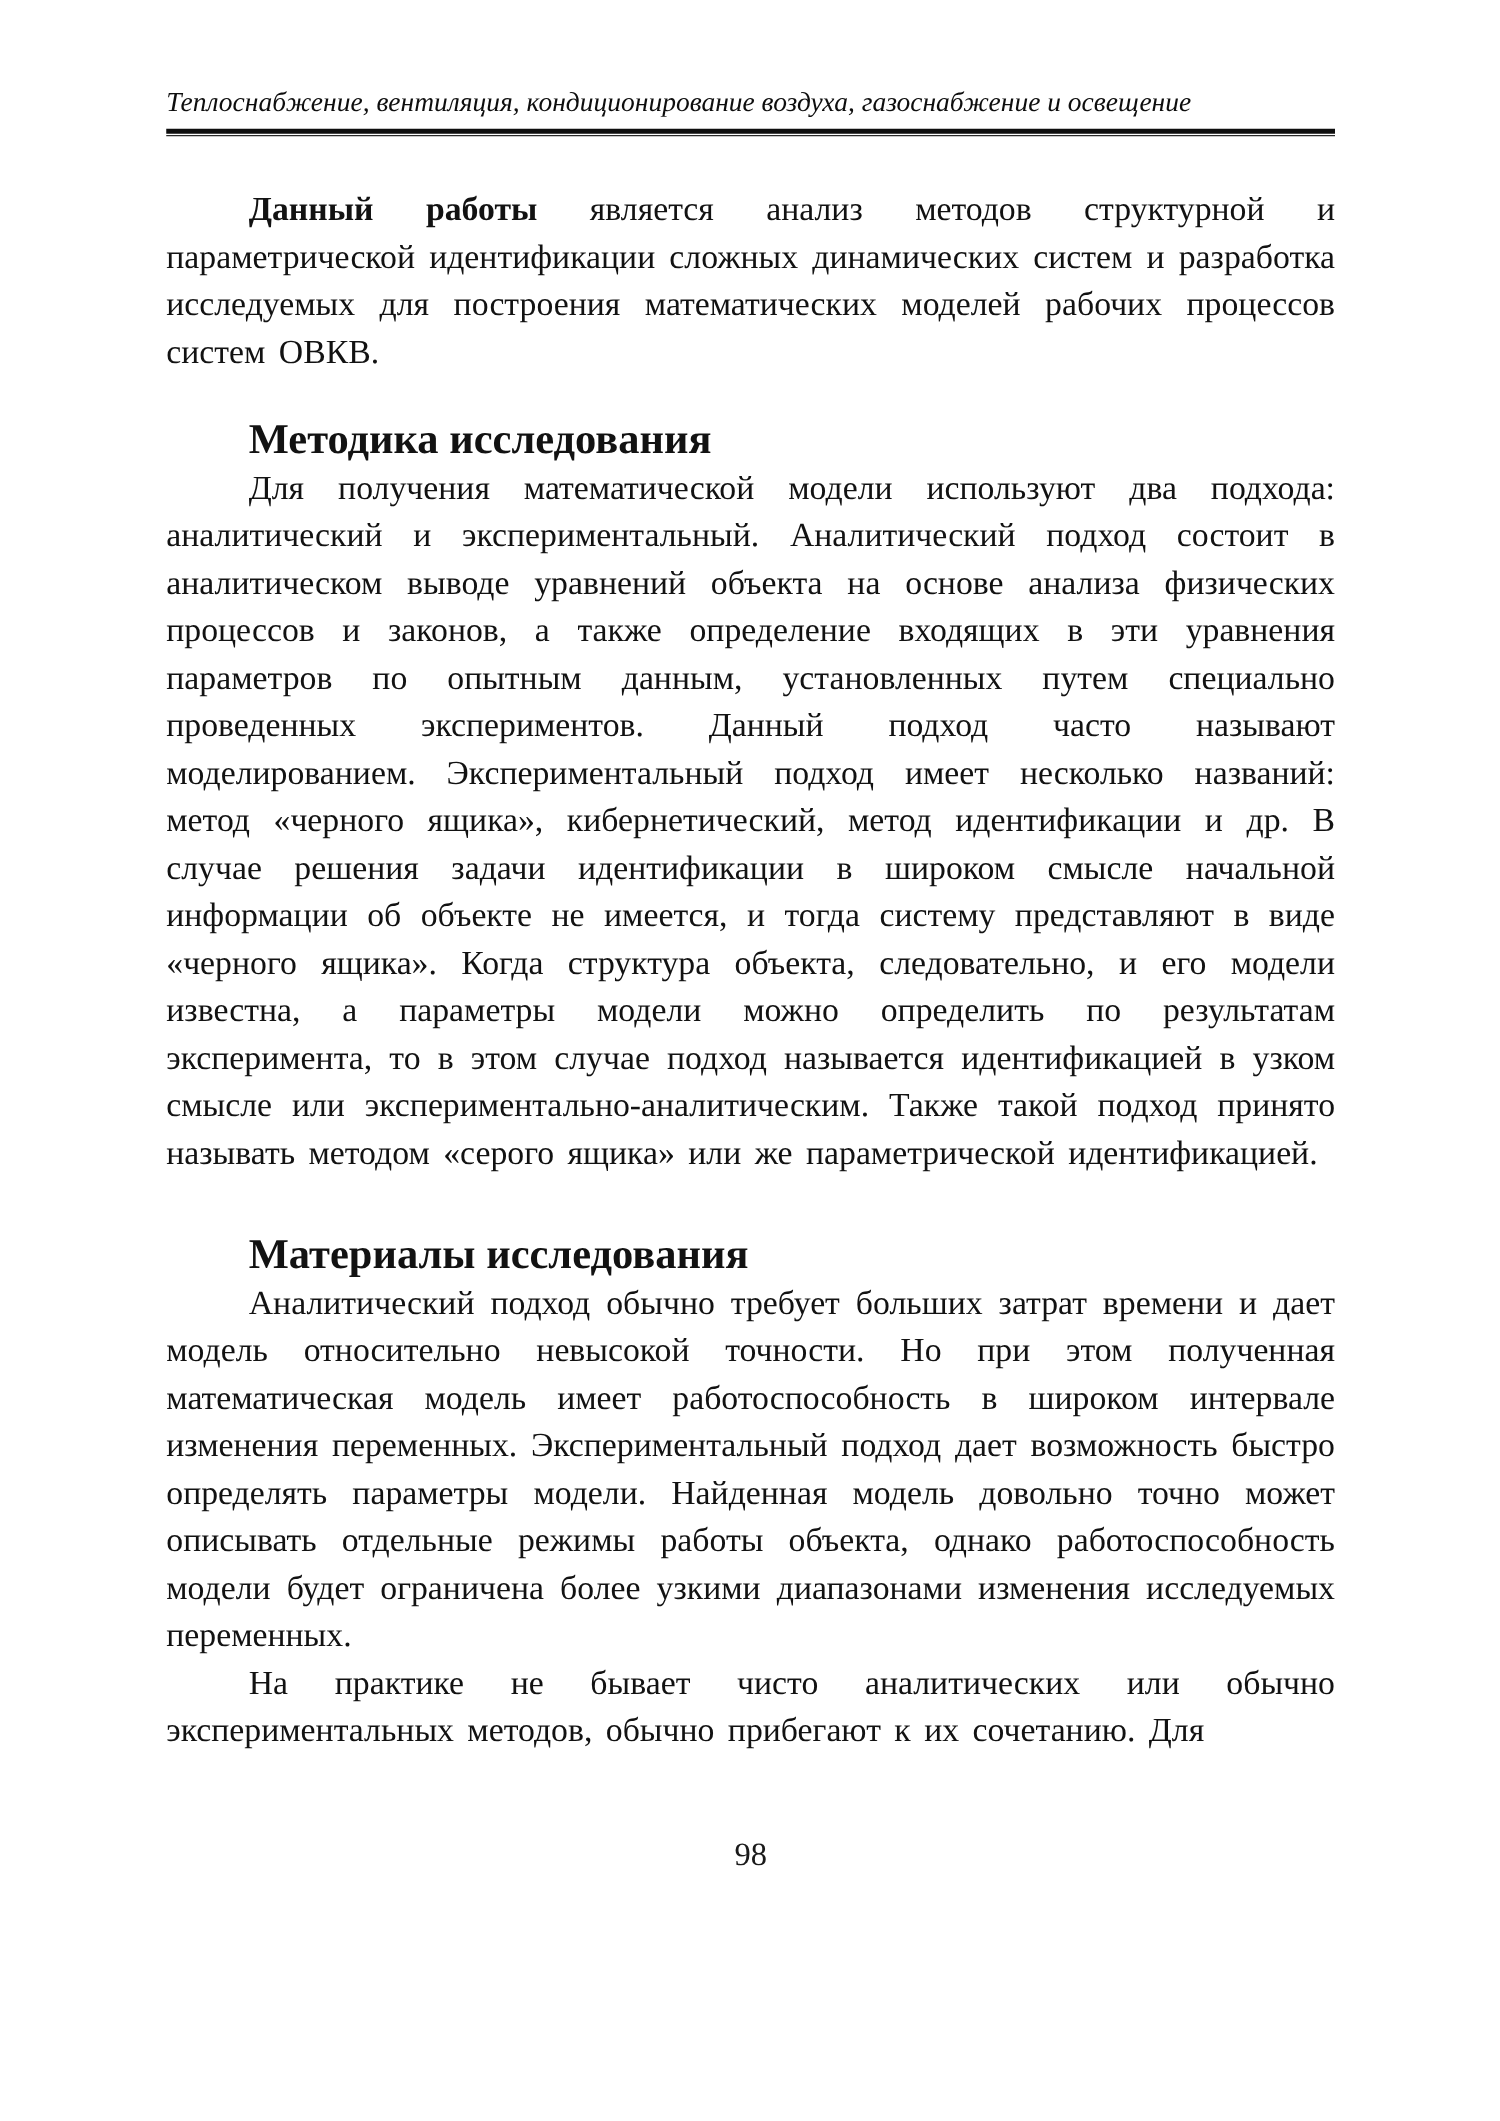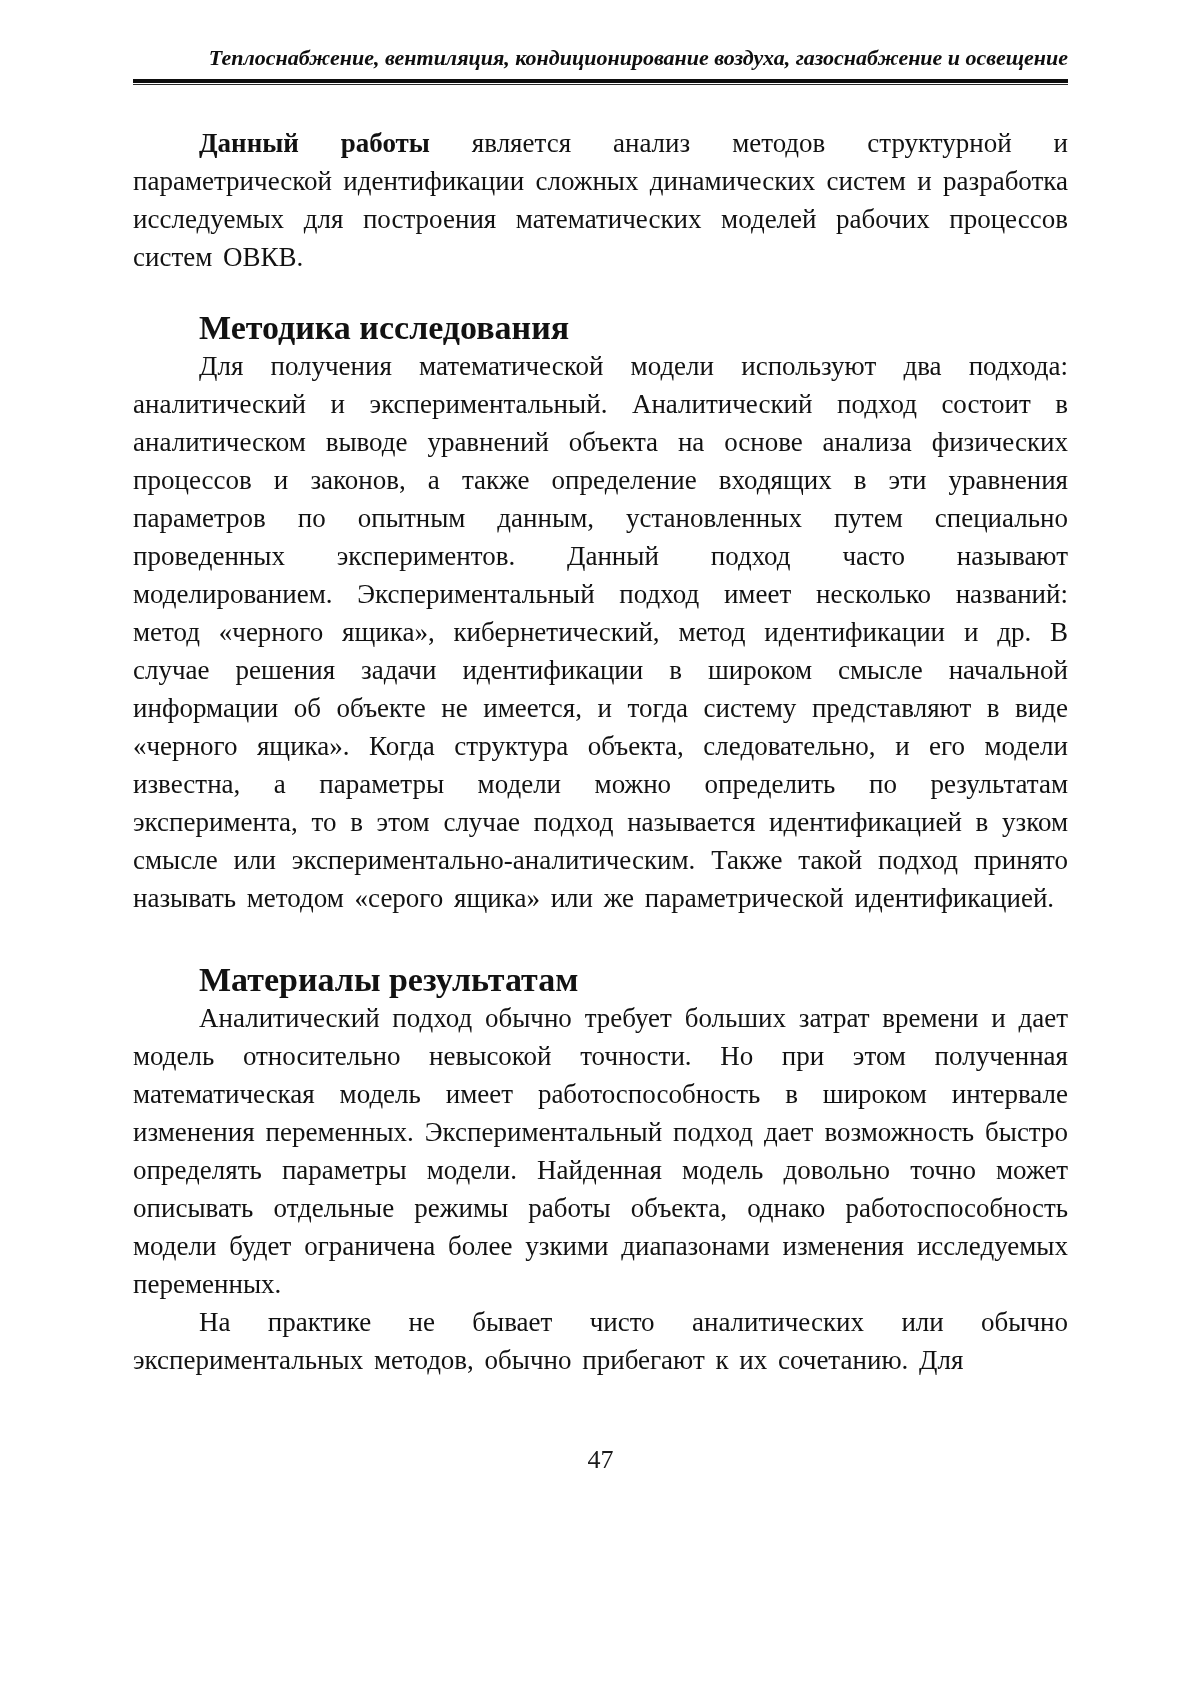--- a/index.html
+++ b/index.html
@@ -16,24 +16,24 @@
     font-family: "Liberation Serif", "DejaVu Serif", serif;
     color: #121212;
   }
   .content {
     position: absolute;
     left: 133px;
     top: 0;
     width: 935px;
   }
   .running-title {
-    margin-top: 44px;
-    text-align: right;
+    margin-top: 68px;
+    text-align: left;
     font-style: italic;
-    font-weight: bold;
+    font-weight: normal;
     font-size: 22px;
     line-height: 28px;
     white-space: nowrap;
     color: #0e0e0e;
   }
   .header-rule {
     margin-top: 7px;
     height: 1px;
     border-top: 4px solid #0e0e0e;
     border-bottom: 1px solid #2a2a2a;
@@ -83,26 +83,26 @@
     </header>
 
     <main>
 
       <p class="para para-intro"><b>Данный работы</b><span> является анализ методов структурной и параметрической идентификации сложных динамических систем и разработка исследуемых для построения математических моделей рабочих процессов систем ОВКВ.</span></p>
 
       <h2 class="section-heading">Методика исследования</h2>
 
       <p class="para">Для получения математической модели используют два подхода: аналитический и экспериментальный. Аналитический подход состоит в аналитическом выводе уравнений объекта на основе анализа физических процессов и законов, а также определение входящих в эти уравнения параметров по опытным данным, установленных путем специально проведенных экспериментов. Данный подход часто называют моделированием. Экспериментальный подход имеет несколько названий: метод «черного ящика», кибернетический, метод идентификации и др. В случае решения задачи идентификации в широком смысле начальной информации об объекте не имеется, и тогда систему представляют в виде «черного ящика». Когда структура объекта, следовательно, и его модели известна, а параметры модели можно определить по результатам эксперимента, то в этом случае подход называется идентификацией в узком смысле или экспериментально-аналитическим. Также такой подход принято называть методом «серого ящика» или же параметрической идентификацией.</p>
 
-      <h2 class="section-heading materials">Материалы результатам</h2>
+      <h2 class="section-heading materials">Материалы исследования</h2>
 
       <p class="para">Аналитический подход обычно требует больших затрат времени и дает модель относительно невысокой точности. Но при этом полученная математическая модель имеет работоспособность в широком интервале изменения переменных. Экспериментальный подход дает возможность быстро определять параметры модели. Найденная модель довольно точно может описывать отдельные режимы работы объекта, однако работоспособность модели будет ограничена более узкими диапазонами изменения исследуемых переменных.</p>
 
       <p class="para">На практике не бывает чисто аналитических или обычно экспериментальных методов, обычно прибегают к их сочетанию. Для</p>
 
     </main>
 
     <footer>
-      <div class="page-number">47</div>
+      <div class="page-number">98</div>
     </footer>
 
   </div>
 </div>
 
 </body></html>

